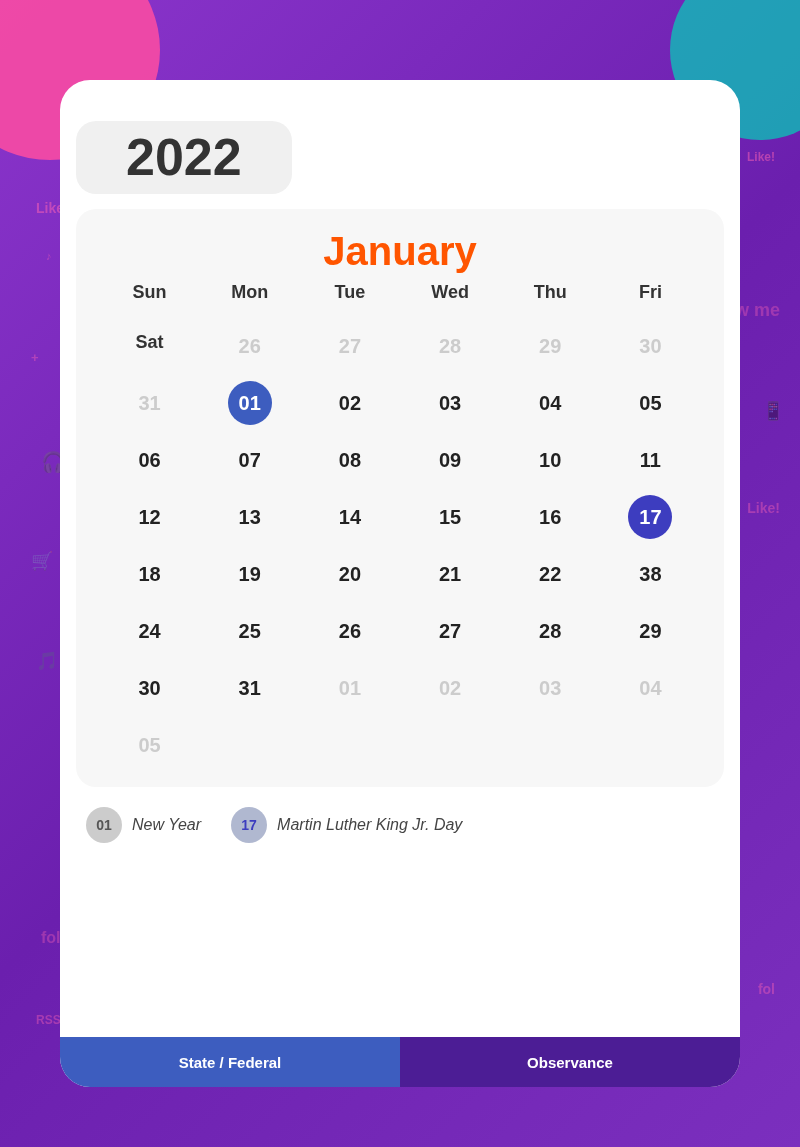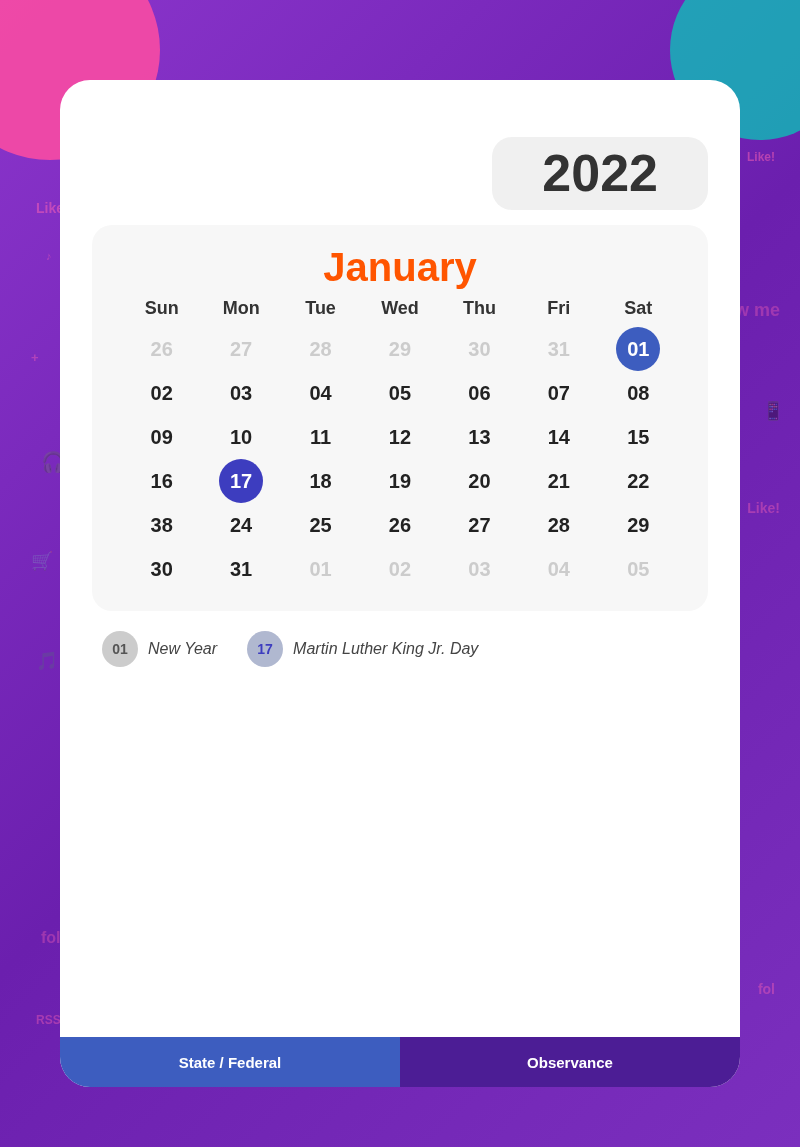--- a/index.html
+++ b/index.html
@@ -43,24 +43,24 @@
     }
 
     .main-card {
       position: absolute;
       top: 80px;
       left: 60px;
       right: 60px;
       bottom: 60px;
       background: white;
       border-radius: 30px;
-      padding: 32px;
+      padding: 16px;
       display: flex;
       flex-direction: column;
-      align-items: flex-end;
+      align-items: flex-start;
     }
 
     
     .nav-dots {
       position: absolute;
       top: 105px;
       left: 90px;
       display: flex;
       gap: 10px;
       align-items: center;
@@ -133,22 +133,22 @@
 
     .month-name {
       font-size: 40px;
       font-weight: 700;
       color: #FF5500;
       text-align: center;
     }
 
     .calendar-grid {
       display: grid;
-      grid-template-columns: repeat(7, 1fr);
-      gap: 0;
+      grid-template-columns: repeat(6, 1fr);
+      gap: 13px;
     }
 
     .day-header {
       text-align: center;
       font-size: 18px;
       font-weight: 700;
       color: #333;
       padding: 8px 0;
     }
 

